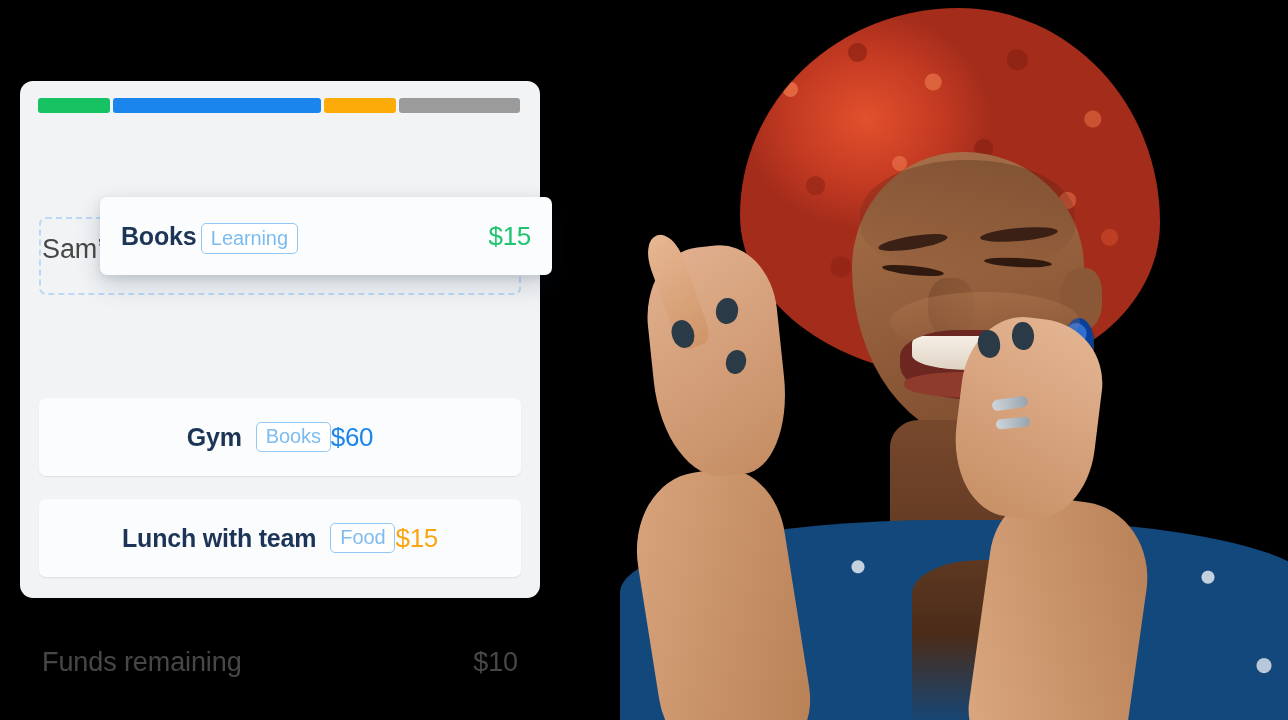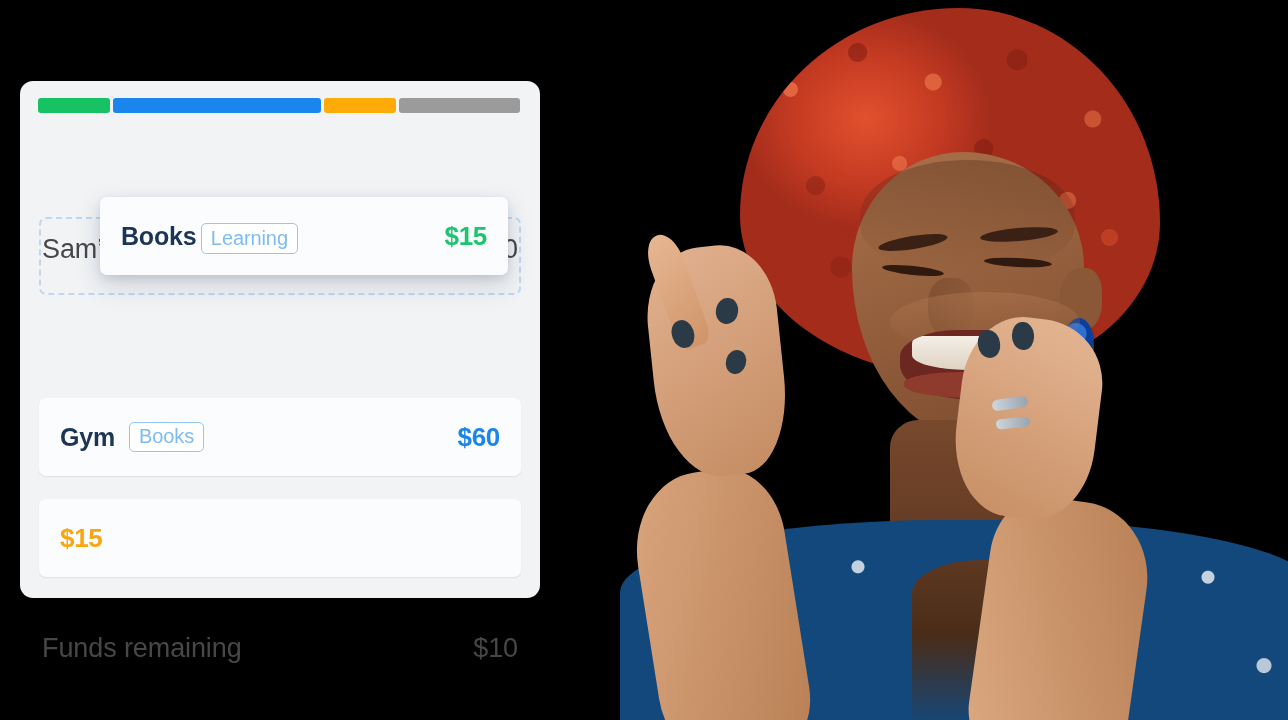--- a/index.html
+++ b/index.html
@@ -24,51 +24,51 @@
 
   .row-head{
     position:absolute; left:0; right:0;
     display:flex; align-items:center; justify-content:space-between;
     padding:0 22px;
   }
   .row-head .lbl{ font-size:27px; color:#474747; letter-spacing:-0.1px; }
   .row-head .amt{ font-size:27px; color:#474747; font-weight:400; letter-spacing:-0.1px;}
 
   .head-stipend{ top:147px; height:42px; }
-  .head-remaining{ top:546px; height:42px; }
+  .head-remaining{ top:560px; height:42px; }
 
   
   .drop-zone{
     position:absolute; left:19px; top:136px; width:482px; height:78px;
     border:2px dashed #bcd8f5; border-radius:7px; background:transparent;
   }
 
   
   .exp-row{
     position:absolute; left:19px; width:482px; height:78px;
     background:#fbfcfd; border-radius:7px;
-    display:flex; align-items:center; justify-content:space-between;
+    display:flex; align-items:center; justify-content:center;
     padding:0 21px;
     box-shadow:0 1px 2px rgba(30,50,80,.06), 0 1px 1px rgba(30,50,80,.04);
   }
   .exp-row .left{ display:flex; align-items:center; gap:14px; }
   .exp-name{ font-size:25px; font-weight:700; color:#1c3557; letter-spacing:-0.2px; }
   .tag{
     font-size:20px; color:#7cbcf0; background:#ffffff;
     border:1.6px solid #92c8f3; border-radius:5px;
     padding:3px 9px 4px; line-height:1.08; letter-spacing:-0.1px;
   }
-  .exp-amt{ font-size:26px; font-weight:700; letter-spacing:-0.3px; }
+  .exp-amt{ font-size:26px; font-weight:400; letter-spacing:-0.3px; }
 
   .row-gym{ top:317px; }
   .row-lunch{ top:418px; }
 
   
   .drag-card{
-    position:absolute; left:100px; top:197px; width:408px; height:78px;
+    position:absolute; left:100px; top:197px; width:452px; height:78px;
     background:#fbfcfd; border-radius:7px;
     display:flex; align-items:center; justify-content:space-between;
     padding:0 21px;
     box-shadow:0 10px 26px rgba(18,38,63,.17), 0 3px 8px rgba(18,38,63,.10);
     z-index:6;
   }
 
   
   .photo{
     position:absolute; left:560px; top:0; width:728px; height:720px;
@@ -251,20 +251,24 @@
 
     <div class="exp-row row-gym">
       <span class="left">
         <span class="exp-name">Gym</span>
         <span class="tag">Books</span>
       </span>
       <span class="exp-amt" style="color:#1a85ec">$60</span>
     </div>
 
     <div class="exp-row row-lunch">
+      <span class="left">
+        <span class="exp-name">Lunch with team</span>
+        <span class="tag">Food</span>
+      </span>
       <span class="exp-amt" style="color:#f9a610">$15</span>
     </div>
 
     <div class="row-head head-remaining">
       <span class="lbl">Funds remaining</span>
       <span class="amt">$10</span>
     </div>
   </div>
 
   <div class="drag-card">

